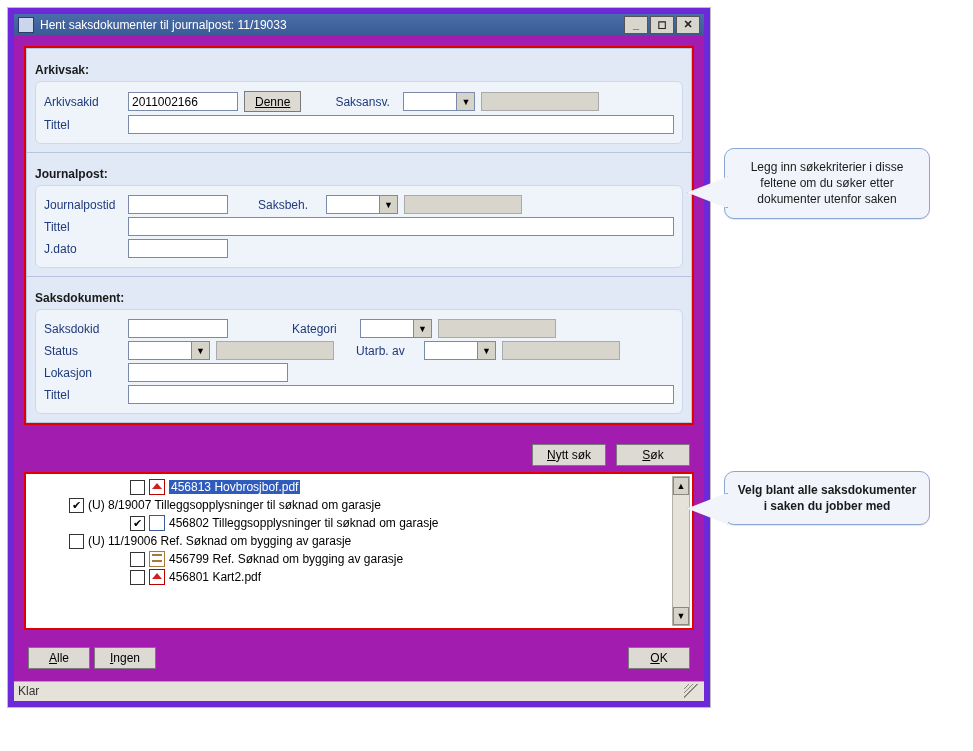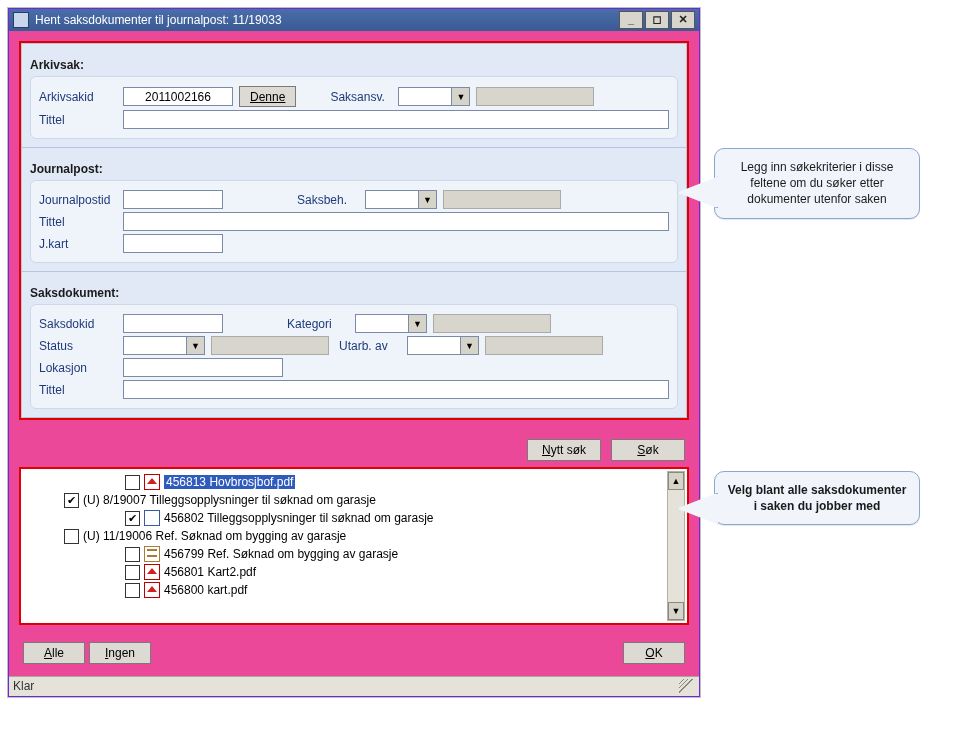--- a/index.html
+++ b/index.html
@@ -9,22 +9,22 @@
     background: #fff;
     padding: 8px;
   }
   .stage {
     display: flex;
     gap: 14px;
     align-items: flex-start;
   }
   .appwin {
     width: 690px;
-    border: 1px solid #6d28d9;
-    background: #ec4899;
+    border: 6px solid #6d28d9;
+    background: #a21caf;
     box-shadow: 0 0 0 1px #bfbfbf;
   }
   .titlebar {
     display: flex;
     align-items: center;
     height: 22px;
     background: linear-gradient(#4a6ea9, #3a5a94);
     color: #fff;
     padding: 0 4px;
     font-size: 12px;
@@ -309,21 +309,21 @@
     </div>
 
     <div class="client">
       <div class="redbox">
 
         <div class="group">
           <div class="group-title">Arkivsak:</div>
           <div class="group-body">
             <div class="row">
               <span class="lbl">Arkivsakid</span>
-              <input class="inp" style="width: 110px; text-align: center;" value="2011002166">
+              <input class="inp" style="width: 110px;" value="2011002166">
               <button class="btn"><span class="ul">Denne</span></button>
               <div class="rcol">
                 <span class="rlbl">Saksansv.</span>
                 <span class="combo">
                   <input value="" style="">
                   <span class="drop">▼</span>
                 </span>
                 <span class="lookup"></span>
               </div>
             </div>
@@ -333,35 +333,35 @@
             </div>
           </div>
         </div>
 
         <div class="group">
           <div class="group-title">Journalpost:</div>
           <div class="group-body">
             <div class="row">
               <span class="lbl">Journalpostid</span>
               <input class="inp" style="width: 100px;" value="">
-              <div class="rcol" style="margin-left:68px">
+              <div class="rcol" style="margin-left:24px">
                 <span class="rlbl">Saksbeh.</span>
                 <span class="combo">
                   <input value="" style="">
                   <span class="drop">▼</span>
                 </span>
                 <span class="lookup"></span>
               </div>
             </div>
             <div class="row">
               <span class="lbl">Tittel</span>
               <input class="inp wide" value="" style="">
             </div>
             <div class="row">
-              <span class="lbl">J.kart</span>
+              <span class="lbl">J.dato</span>
               <input class="inp" style="width: 100px;" value="">
             </div>
           </div>
         </div>
 
         <div class="group">
           <div class="group-title">Saksdokument:</div>
           <div class="group-body">
             <div class="row">
               <span class="lbl">Saksdokid</span>
@@ -375,21 +375,21 @@
                 <span class="lookup"></span>
               </div>
             </div>
             <div class="row">
               <span class="lbl">Status</span>
               <span class="combo">
                 <input style="width: 58px;" value="">
                 <span class="drop">▼</span>
               </span>
               <span class="lookup"></span>
-              <div class="rcol" style="margin-left:4px">
+              <div class="rcol" style="margin-left:16px">
                 <span class="rlbl">Utarb. av</span>
                 <span class="combo">
                   <input value="" style="">
                   <span class="drop">▼</span>
                 </span>
                 <span class="lookup"></span>
               </div>
             </div>
             <div class="row">
               <span class="lbl">Lokasjon</span>
@@ -438,26 +438,20 @@
             <span class="chk"></span>
             <span class="ficon txt" style="position: relative;"></span>
             <span>456799 Ref. Søknad om bygging av garasje</span>
           </div>
           <div class="tline">
             <span class="ind" style="width: 96px;"></span>
             <span class="chk"></span>
             <span class="ficon pdf" style="position: relative;"></span>
             <span>456801 Kart2.pdf</span>
           </div>
-          <div class="tline">
-            <span class="ind" style="width: 96px;"></span>
-            <span class="chk"></span>
-            <span class="ficon pdf" style="position: relative;"></span>
-            <span>456800 kart.pdf</span>
-          </div>
           <div class="scrollbar">
           <div class="arr">▲</div>
           <div class="arr">▼</div>
         </div>
       </div>
 
       <div class="bottomrow">
         <button class="wbtn" style="width:62px"><span class="ul">A</span><span>lle</span></button>
         <button class="wbtn" style="width:62px;margin-left:4px"><span class="ul">I</span><span>ngen</span></button>
         <span class="spacer"></span>

